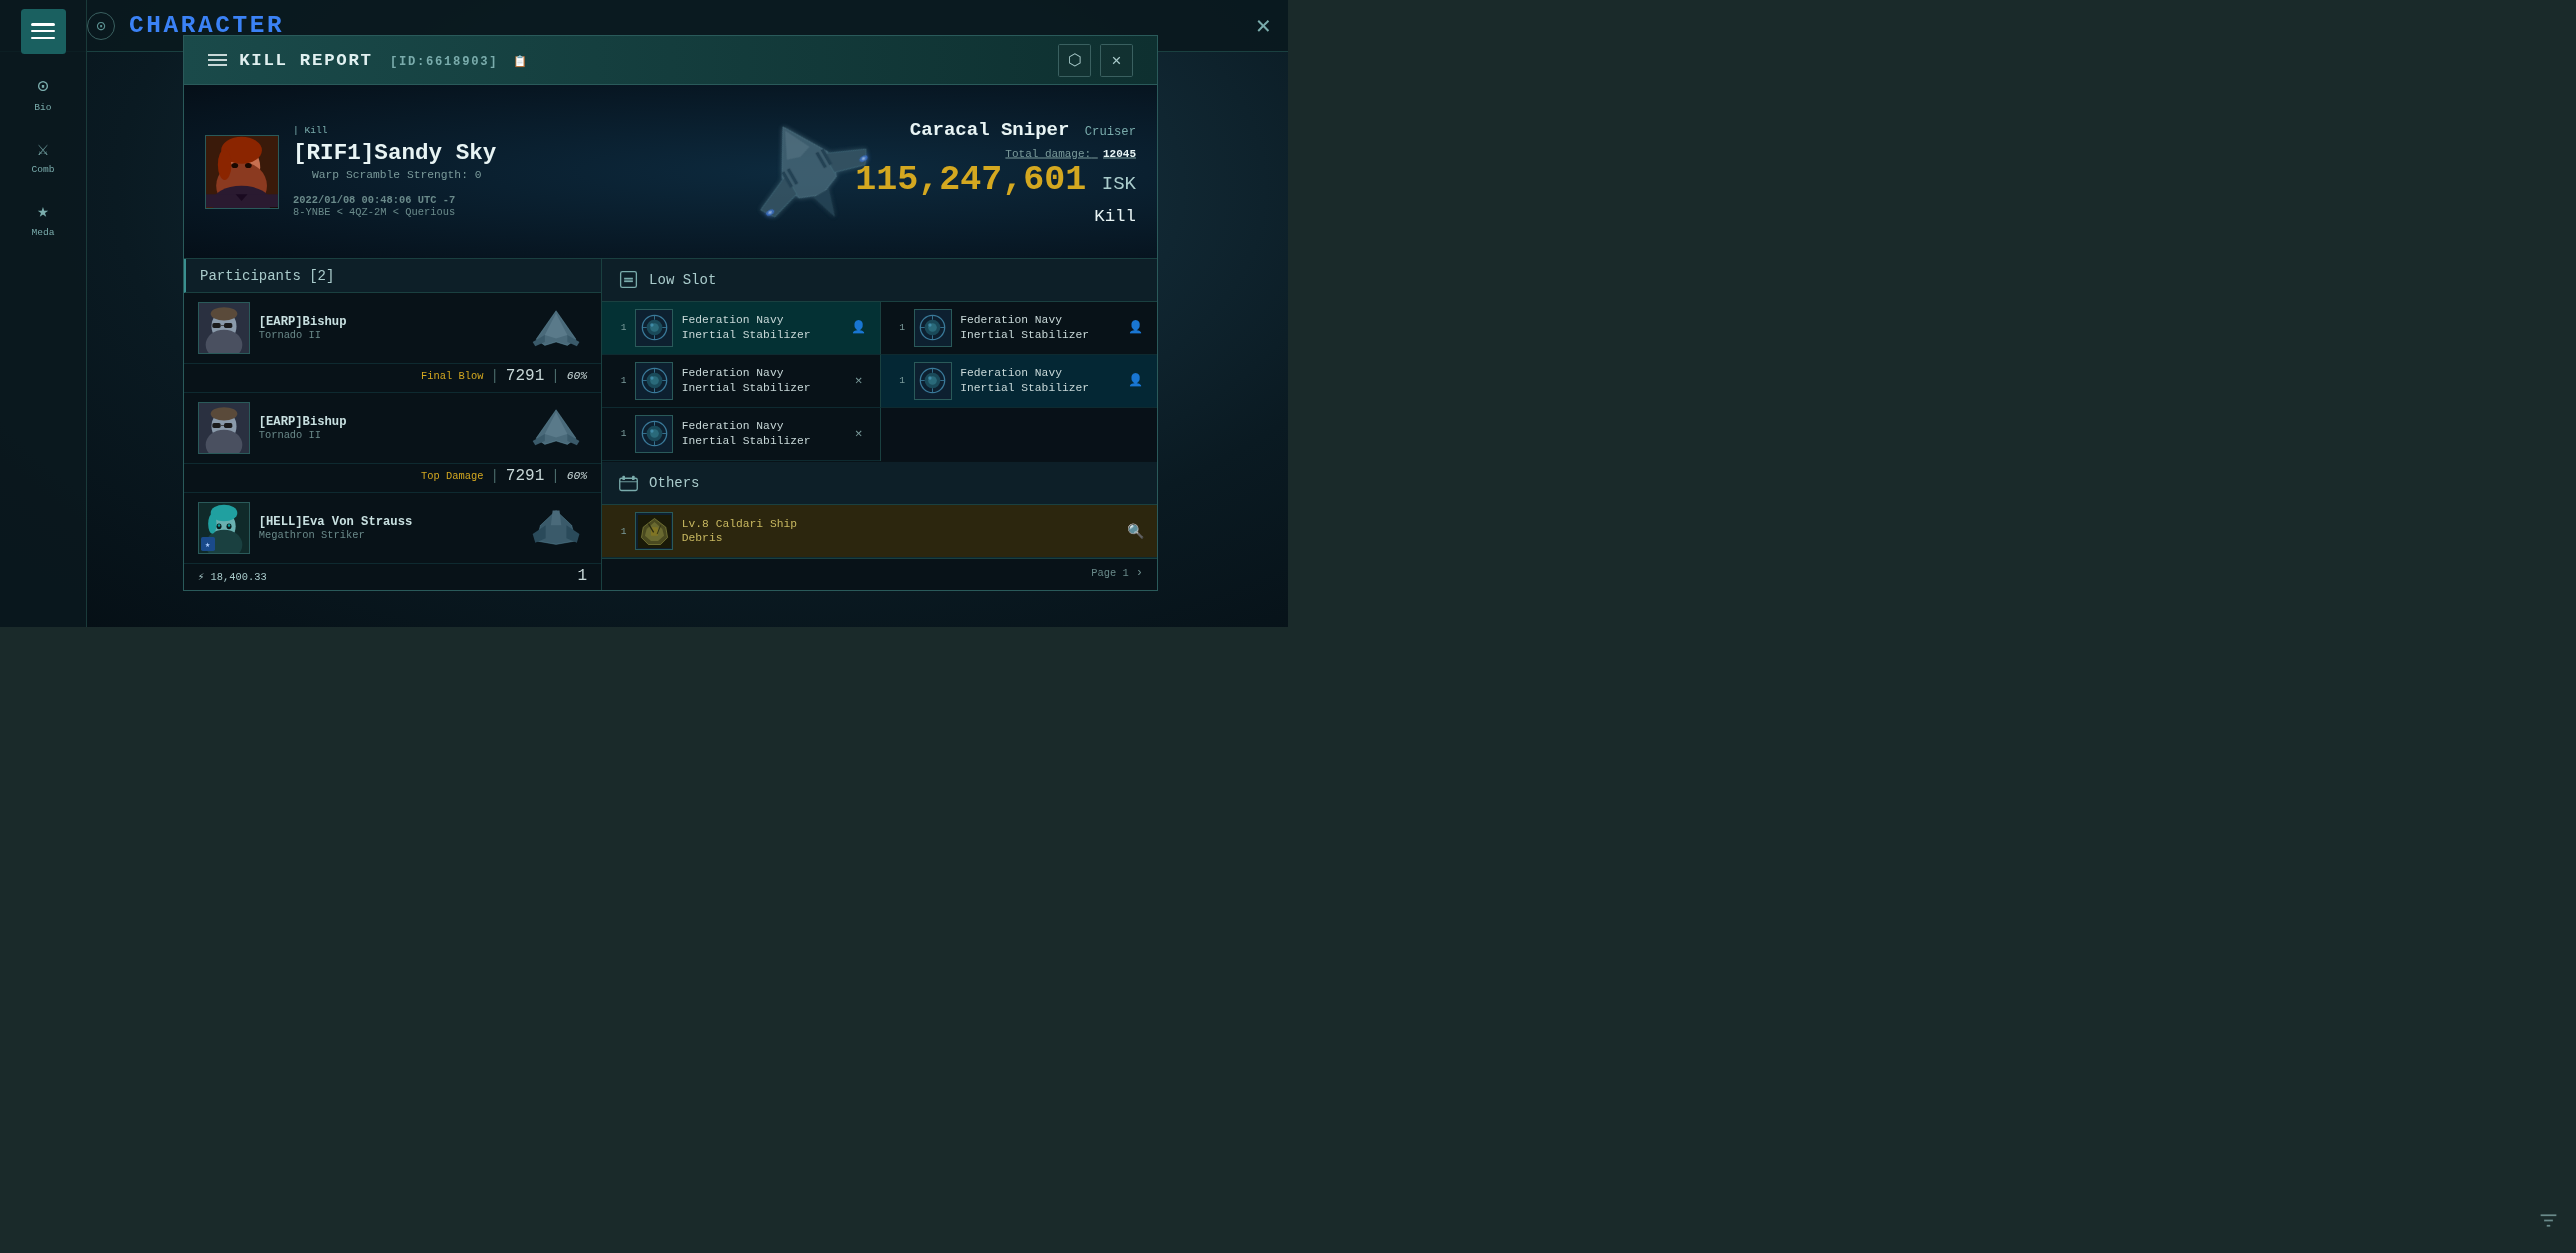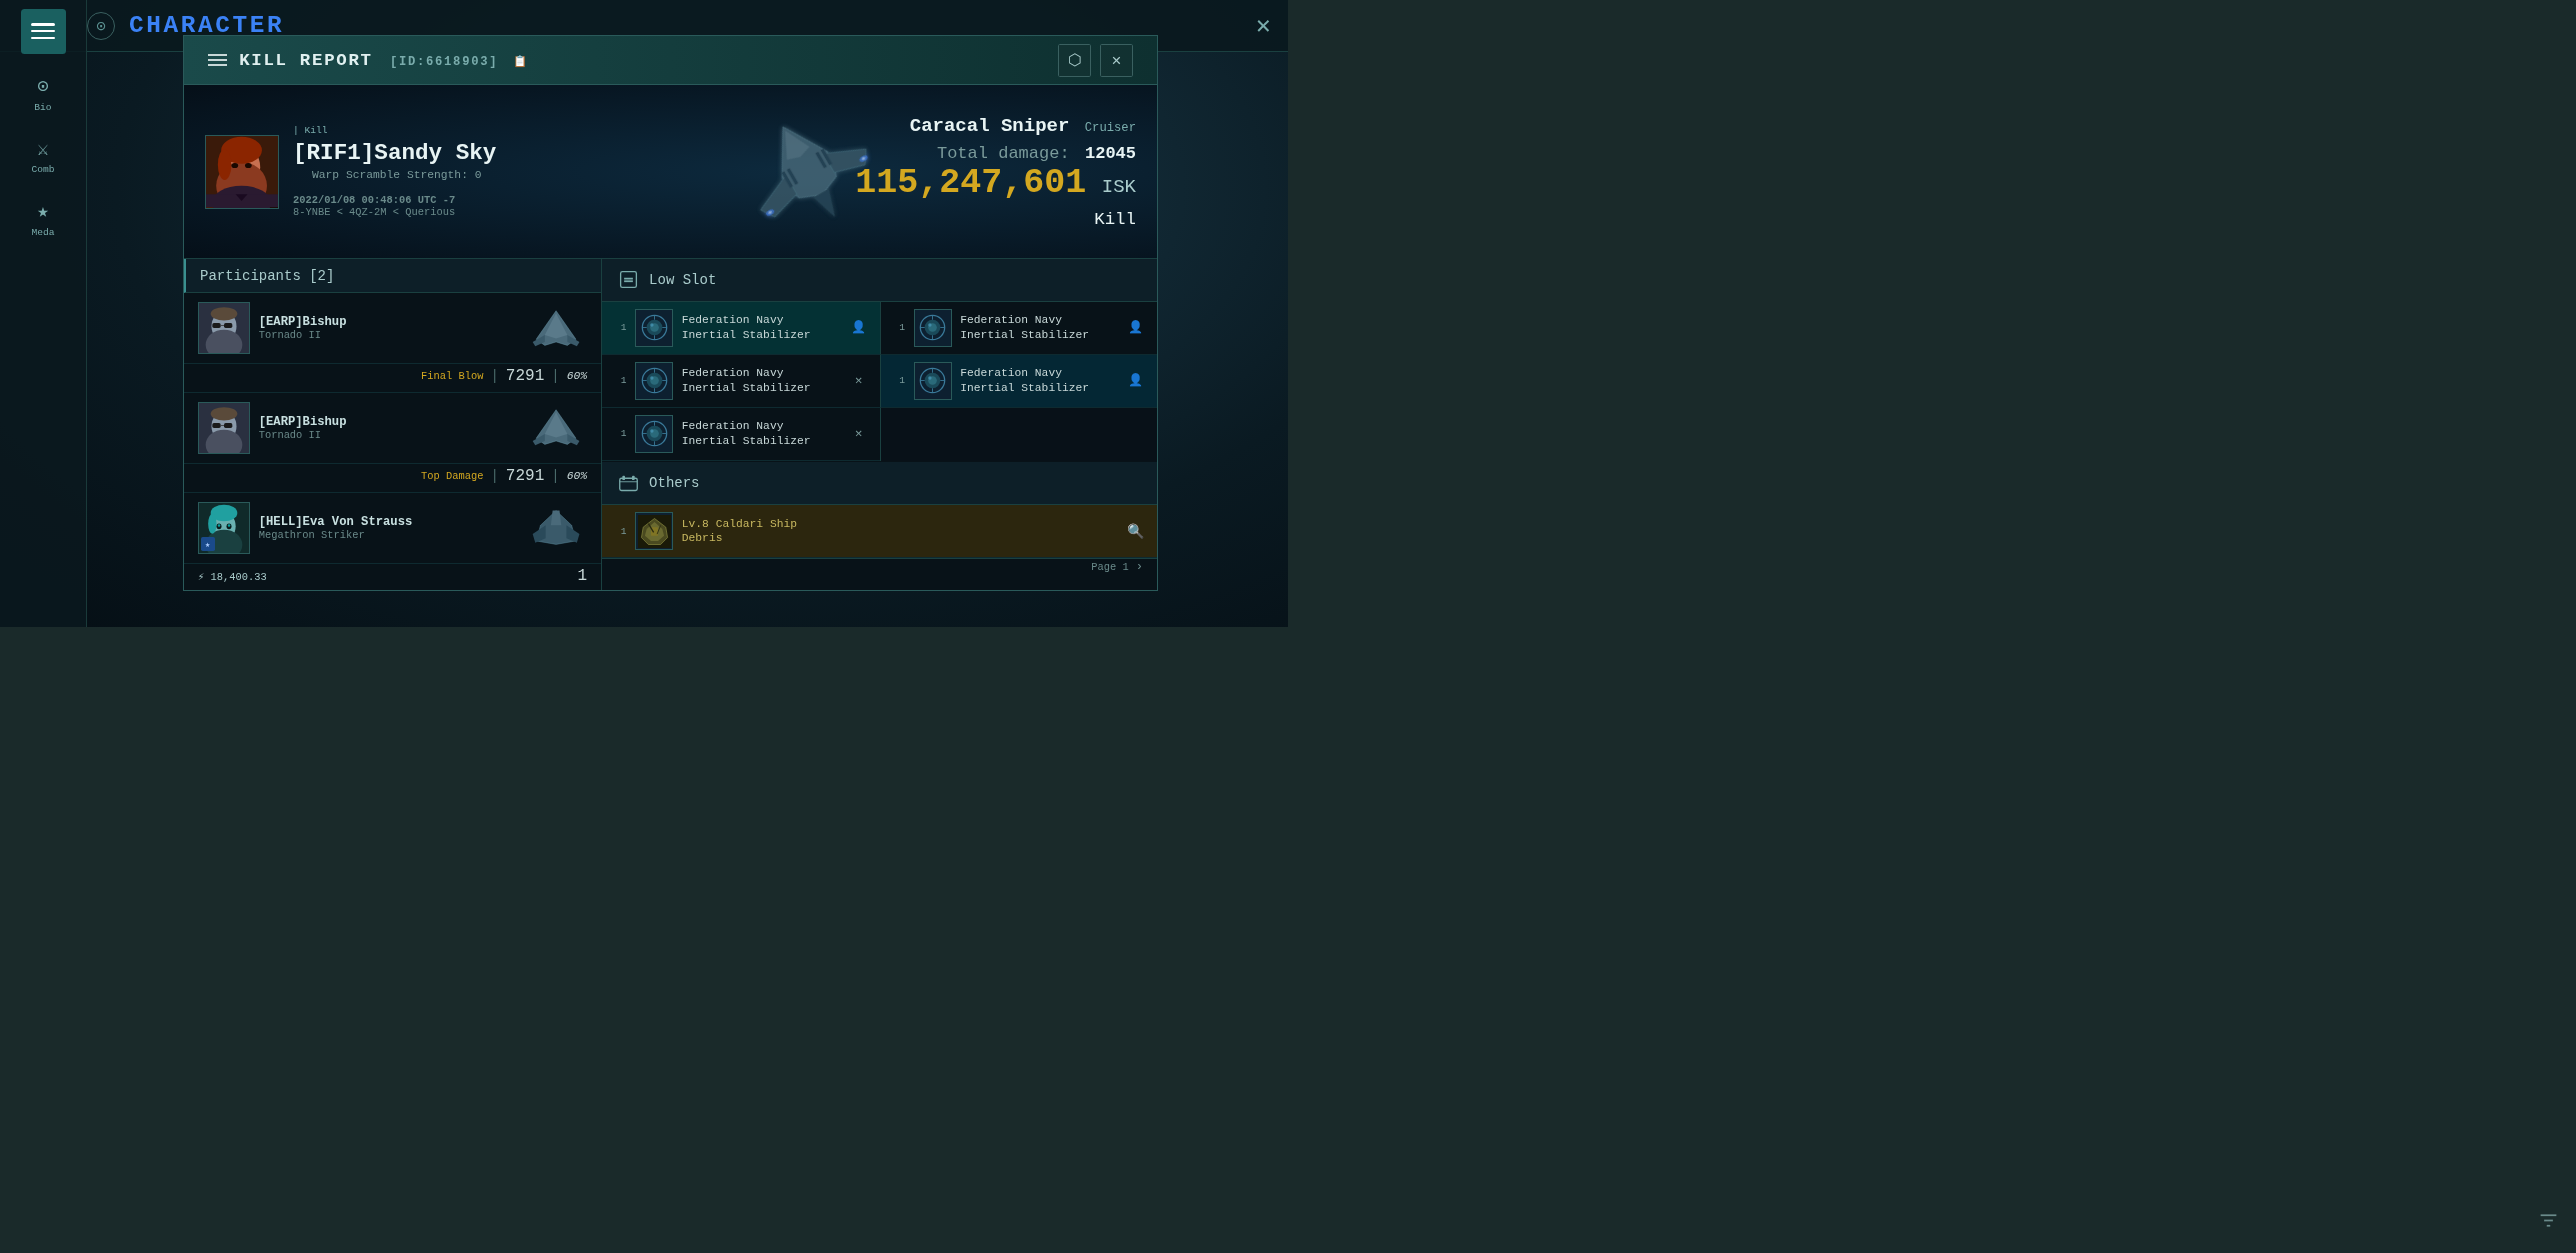--- a/index.html
+++ b/index.html
@@ -279,23 +279,24 @@
       font-size: 19px;
       color: #e8f4f4;
       font-weight: bold;
     }
     .kr-ship-type {
       font-size: 12.2px;
       color: #7aacac;
       margin-left: 7px;
     }
     .kr-damage-label {
-      font-size: 17px;
+      font-size: 11px;
       color: #7a9a9a;
       margin-top: 7px;
+      text-decoration: underline;
     }
     .kr-isk {
       font-size: 35px;
       font-weight: bold;
       color: #d4a820;
       margin-top: 5.2px;
     }
     .kr-isk-label {
       font-size: 19px;
       color: #aacccc;
@@ -926,21 +927,21 @@
             <rect x="15" y="14" width="8" height="10" rx="1" fill="#8a7a20" opacity="0.7"></rect>
 
             <line x1="12" y1="10" x2="18" y2="20" stroke="#2a2a10" stroke-width="1.5"></line>
             <line x1="26" y1="12" x2="22" y2="22" stroke="#2a2a10" stroke-width="1"></line>
           </svg>
         </div>
         <span class="item-name" style="color:#c8b860;">Lv.8 Caldari Ship<br>Debris</span>
         <div class="item-action" style="color:#c8a820; font-size:14px;">🔍</div>
       </div>
 
-      <div style="display:flex; justify-content:flex-end; padding:1px 14px; border-top:0.9px solid #1a4040; align-items:center; gap:7px;">
+      <div style="display:flex; justify-content:flex-end; padding:7px 14px; border-top:0.9px solid #1a4040; align-items:center; gap:7px;">
         <span style="font-size:10.4px; color:#6a8a8a;">Page 1</span>
         <span style="font-size:12.2px; color:#6a8a8a; cursor:pointer;">›</span>
       </div>
     </div>
 
   </div>
 
 </div>
 
 <div style="position:fixed; bottom:17.4px; right:17.4px; color:#6a8a8a; font-size:17.4px; cursor:pointer;">

